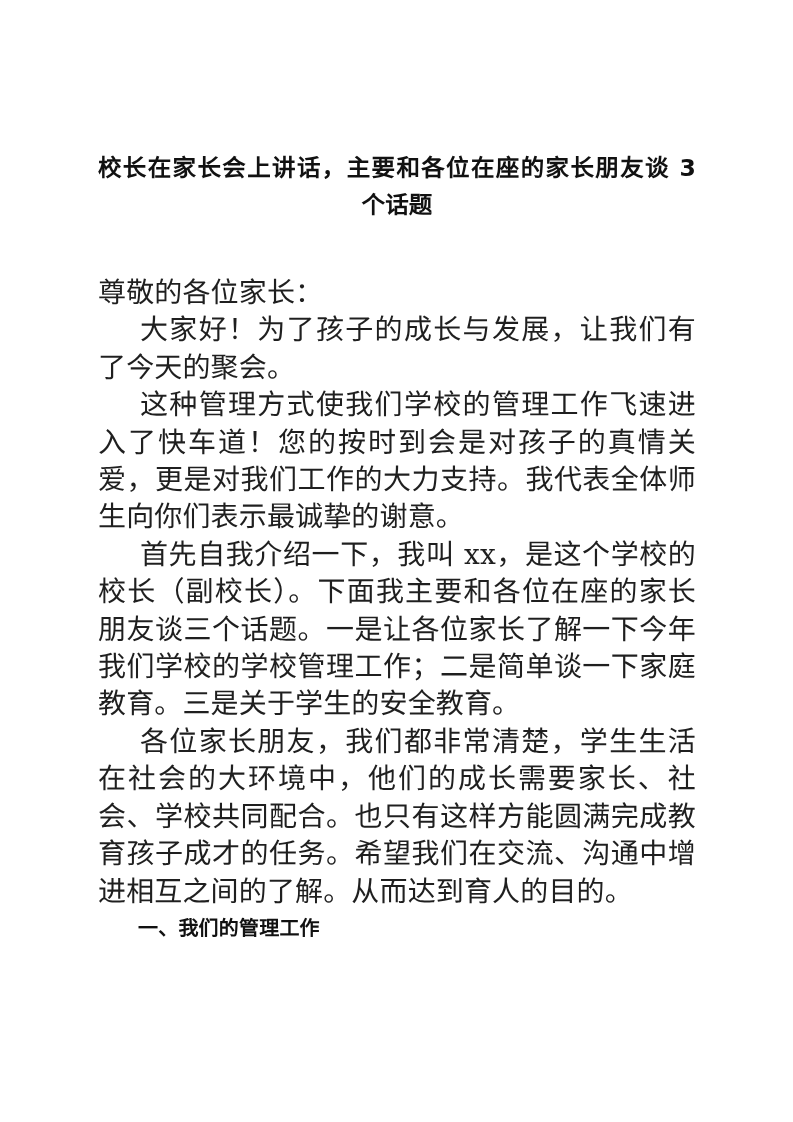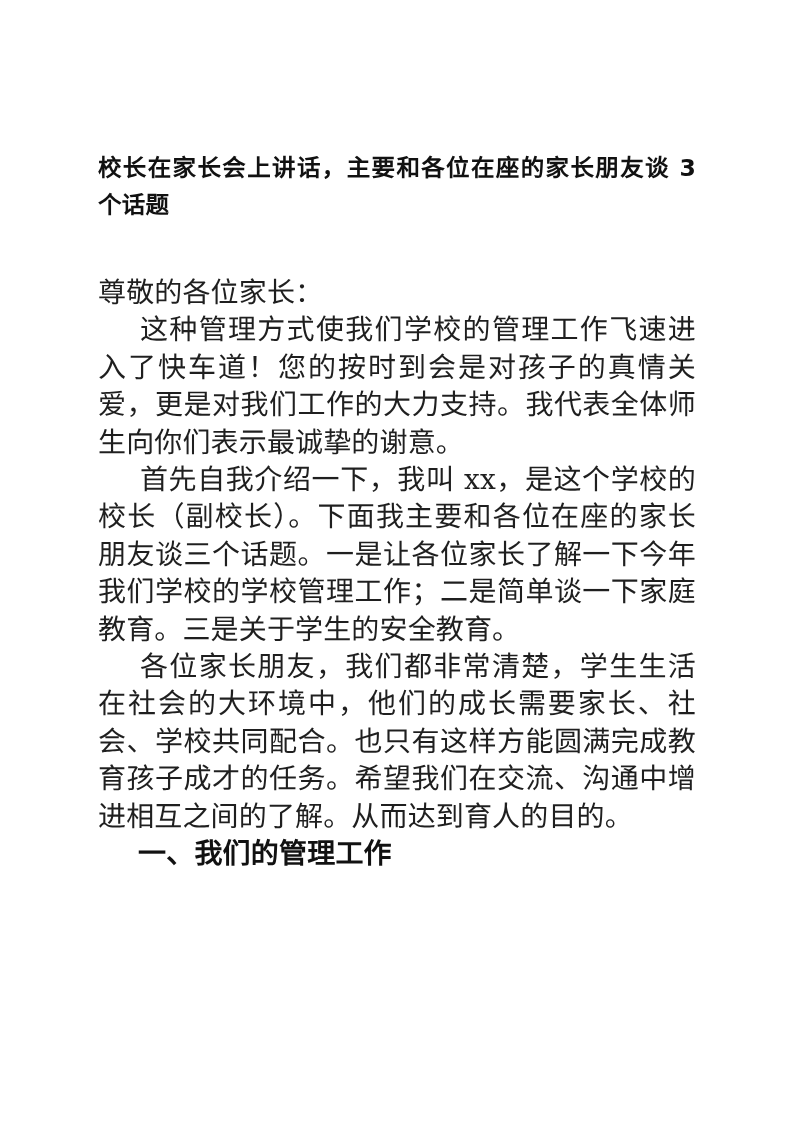--- a/index.html
+++ b/index.html
@@ -40,21 +40,21 @@
     letter-spacing: 0.2px;
   }
   .doc-title .tl-1 {
     display: block;
     text-align: justify;
     text-align-last: justify;
     white-space: nowrap;
   }
   .doc-title .tl-2 {
     display: block;
-    text-align: left;
+    text-align: center;
   }
 
   
   .title-gap {
     height: 50px;
   }
 
   
   .para {
     font-family: "DejaVu Serif", "Liberation Serif", serif;
@@ -74,21 +74,21 @@
     text-indent: 0;
   }
   .para.last-clip {
     overflow: hidden;
   }
 
   
   .section-heading {
     font-family: "DejaVu Sans", "Liberation Sans", sans-serif;
     font-weight: bold;
-    font-size: 28px;
+    font-size: 20px;
     line-height: 37.4px;
     color: #111111;
     margin: 0;
     text-indent: 40px;
     text-align: left;
     letter-spacing: 0.2px;
   }
 </style>
 </head>
 <body>
@@ -99,20 +99,21 @@
 
     <h1 class="doc-title">
       <span class="tl-1">校长在家长会上讲话，主要和各位在座的家长朋友谈 3</span>
       <span class="tl-2">个话题</span>
     </h1>
 
     <div class="title-gap"></div>
 
     <p class="para noindent">尊敬的各位家长：</p>
 
+    <p class="para indent">大家好！为了孩子的成长与发展，让我们有了今天的聚会。</p>
 
     <p class="para indent">这种管理方式使我们学校的管理工作飞速进入了快车道！您的按时到会是对孩子的真情关爱，更是对我们工作的大力支持。我代表全体师生向你们表示最诚挚的谢意。</p>
 
     <p class="para indent">首先自我介绍一下，我叫 xx，是这个学校的校长（副校长）。下面我主要和各位在座的家长朋友谈三个话题。一是让各位家长了解一下今年我们学校的学校管理工作；二是简单谈一下家庭教育。三是关于学生的安全教育。</p>
 
     <p class="para indent">各位家长朋友，我们都非常清楚，学生生活在社会的大环境中，他们的成长需要家长、社会、学校共同配合。也只有这样方能圆满完成教育孩子成才的任务。希望我们在交流、沟通中增进相互之间的了解。从而达到育人的目的。</p>
 
     <p class="section-heading">一、我们的管理工作</p>
 
 

